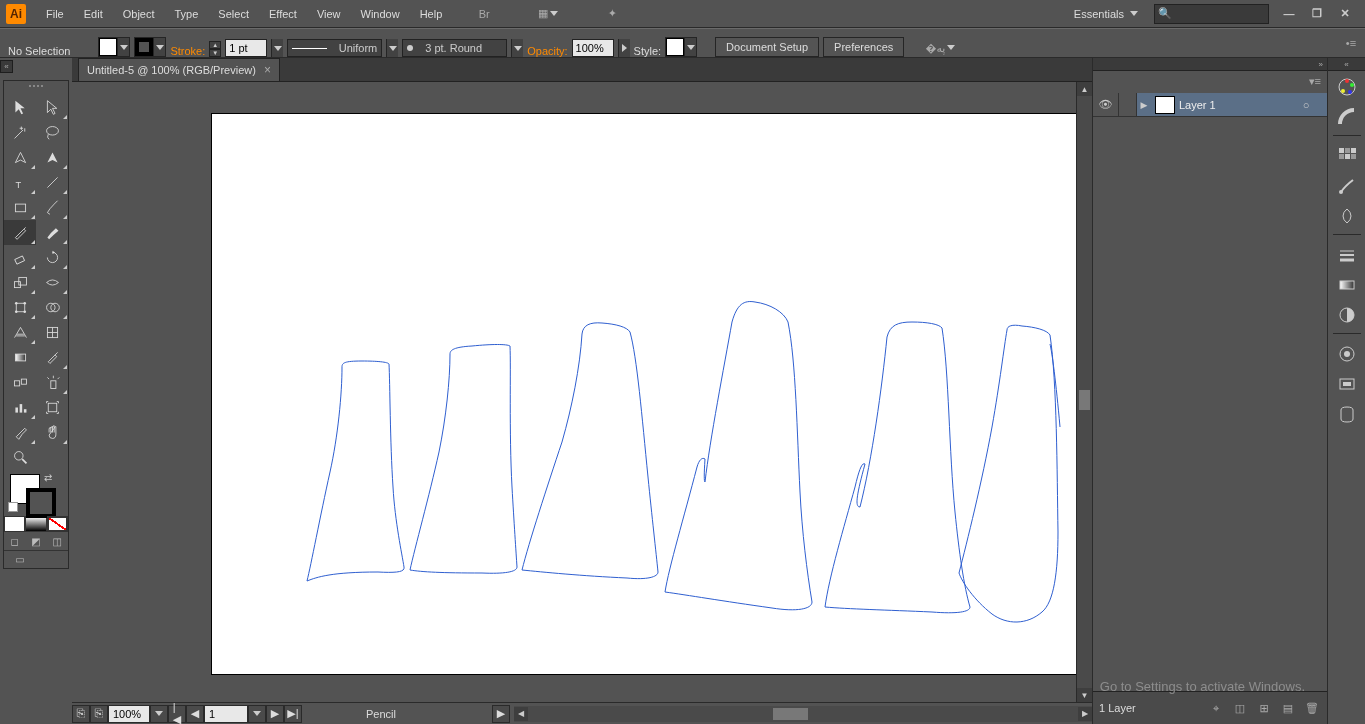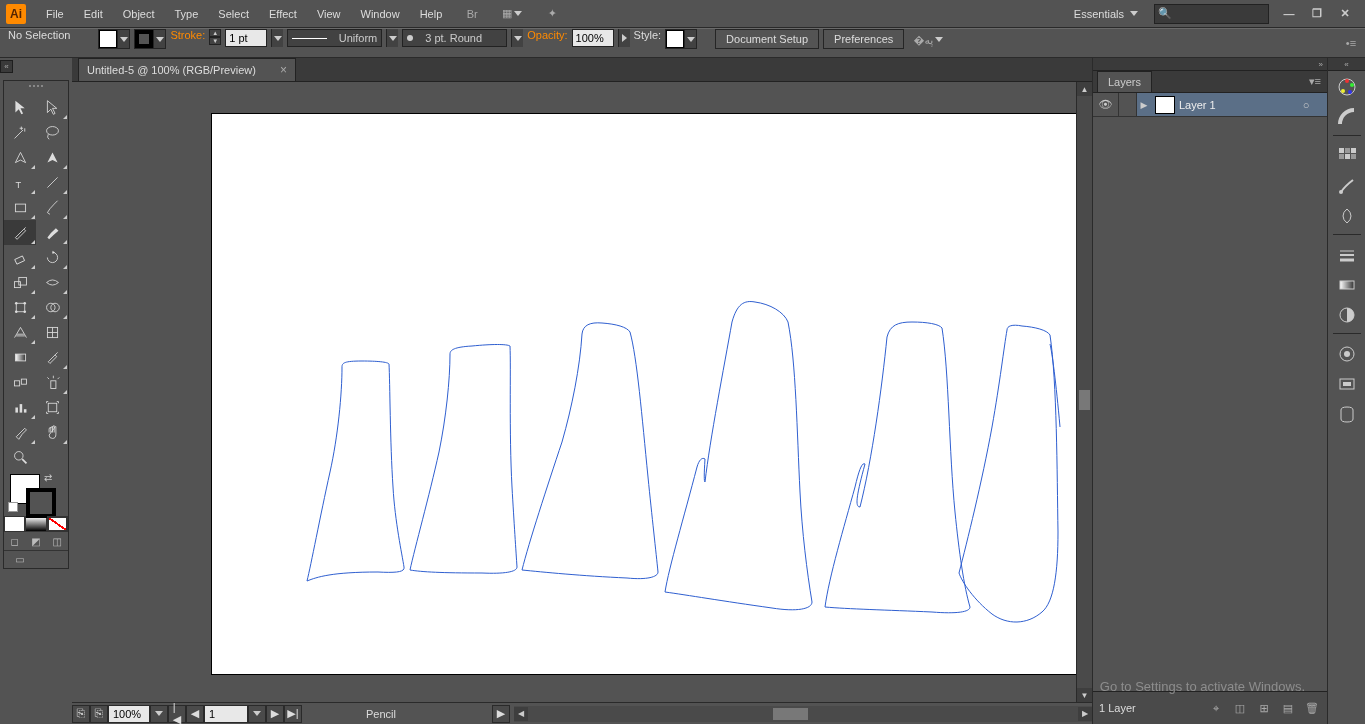--- a/index.html
+++ b/index.html
@@ -3,28 +3,28 @@
 <meta charset="utf-8">
 <style>
 * { margin: 0; padding: 0; box-sizing: border-box; font-family: "Segoe UI", Tahoma, sans-serif; font-size: 11px; user-select: none; }
 body { width: 1365px; height: 724px; background: #535353; color: #ccc; overflow: hidden; position: relative; }
 
 
 .menu-bar { height: 28px; background: #535353; display: flex; align-items: center; padding: 0 6px; border-bottom: 1px solid #2a2a2a; }
 .ai-badge { width: 20px; height: 20px; background: #ff8a00; color: #542400; font-weight: bold; display: flex; align-items: center; justify-content: center; border-radius: 2px; margin-right: 10px; font-size: 12px; }
 .menu-item { padding: 0 10px; line-height: 28px; cursor: default; color: #ddd; }
 .menu-spacer { flex: 1; }
-.menu-icon { width: 26px; height: 20px; margin: 0 7px; display: flex; align-items: center; justify-content: center; color:#aaa; border:1px solid transparent; }
+.menu-icon { width: 26px; height: 20px; margin: 0 19px; display: flex; align-items: center; justify-content: center; color:#aaa; border:1px solid transparent; }
 .workspace-dd { padding: 0 10px; color:#ddd; display:flex; align-items:center; gap:6px; }
 .search-box { width: 115px; height: 20px; background: #3a3a3a; border: 1px solid #222; margin: 0 6px; display:flex; align-items:center; padding:0 3px; }
 .search-box .mag { font-size:11px; color:#999; }
 .win-btn { width: 24px; height: 16px; color: #ccc; display:flex; align-items:center; justify-content:center; font-weight:bold; margin:0 2px; }
 
 
-.control-bar { height: 30px; background: #535353; border-top:1px solid #6a6a6a; border-bottom: 1px solid #2a2a2a; display: flex; align-items: flex-start; padding: 0 8px; gap: 4px; position:relative; }
+.control-bar { height: 30px; background: #535353; border-top:1px solid #6a6a6a; border-bottom: 1px solid #2a2a2a; display: flex; align-items: flex-end; padding: 0 8px; gap: 4px; position:relative; }
 .ctrl-label { color:#ddd; }
 .ctrl-label.orange { color:#ff8a00; }
 .swatch { width:18px; height:18px; background:#fff; border:1px solid #000; }
 .swatch-wrap { display:flex; align-items:center; border:1px solid #252525; }
 .dd-arrow { width:12px; height:18px; background:#424242; display:flex; align-items:center; justify-content:center; font-size:8px; border-left:1px solid #252525; }
 .num-input { width:42px; height:18px; background:#e8e8e8; color:#000; border:1px solid #222; padding:0 3px; display:flex; align-items:center; }
 .sel { height:18px; background:#424242; border:1px solid #222; display:flex; align-items:center; padding:0 4px; gap:12px; }
 .uniform-prev { width:45px; height:1px; background:#fff; }
 .btn { height:20px; padding:0 10px; background:#545454; border:1px solid #252525; display:flex; align-items:center; color:#ddd; }
 .end-expand { position:absolute; right:6px; top:7px; width:16px; height:14px; display:flex; align-items:center; justify-content:center; color:#aaa; }
@@ -46,21 +46,21 @@
 .fs-stroke { position:absolute; left:22px; top:18px; width:30px; height:30px; background:#535353; border:4px solid #000; }
 .fs-swap { position:absolute; left:40px; top:2px; color:#ccc; font-size:10px; }
 .fs-def { position:absolute; left:4px; top:32px; width:10px; height:10px; border:1px solid #999; background:#fff; }
 .color-row { display:flex; height:16px; }
 .color-row div { flex:1; border:1px solid #333; }
 .mode-row { display:flex; height:18px; }
 .mode-row div { flex:1; display:flex; align-items:center; justify-content:center; color:#bbb; font-size:10px; }
 
 
 .tab-strip { position:absolute; left:72px; right:0; top:58px; height:24px; background:#3a3a3a; display:flex; align-items:flex-end; border-bottom:1px solid #222; }
-.doc-tab { height:23px; background:#535353; border:1px solid #222; border-bottom:none; padding:0 8px; display:flex; align-items:center; gap:24px; color:#ddd; margin-left:6px;text-align:center; }
+.doc-tab { height:23px; background:#535353; border:1px solid #222; border-bottom:none; padding:0 8px; display:flex; align-items:center; gap:8px; color:#ddd; margin-left:6px;text-align:center; }
 .doc-tab .x { color:#aaa; font-size:12px; }
 
 
 .canvas-area { position:absolute; left:72px; top:82px; right:273px; bottom:22px; background:#535353; }
 .artboard { position:absolute; left:140px; top:32px; width:865px; height:560px; background:#fff; box-shadow:0 0 0 1px #000; }
 .scroll-v { position:absolute; right:0; top:0; bottom:0; width:16px; background:#4a4a4a; border-left:1px solid #2a2a2a; }
 .scroll-v .thumb { position:absolute; left:2px; right:2px; top:308px; height:20px; background:#787878; }
 .scroll-v .arr { position:absolute; left:0; right:0; height:14px; background:#3e3e3e; display:flex; align-items:center; justify-content:center; font-size:8px; color:#ccc; }
 .scroll-h-bar { position:absolute; left:0; right:16px; bottom:0; height:16px; background:#4a4a4a; border-top:1px solid #2a2a2a; display:flex; align-items:center; }
 .scroll-h-bar .arr { width:14px; height:14px; background:#3e3e3e; display:flex; align-items:center; justify-content:center; font-size:8px; color:#ccc; }
@@ -470,25 +470,20 @@
     <div class="arr">◀</div>
     <div class="scroll-h-track">
         <div class="thumb"></div>
       </div>
     <div class="arr">▶</div>
   </div>
 </div>
 
 <div class="right-col">
   <div class="right-handle">»</div>
-  <div class="panel-tabs">
-    <div class="panel-tab">
-        <span>Layers</span>
-      </div>
-  </div>
   <div class="panel-menu-btn">▾≡</div>
   <div class="layers-body">
     <div class="layer-row">
       <div class="vis">👁</div>
       <div class="lock"></div>
       <div class="exp">▶</div>
       <div class="thumb"></div>
       <div class="name">Layer 1</div>
       <div class="target">○</div>
       <div style="width:10px"></div>

